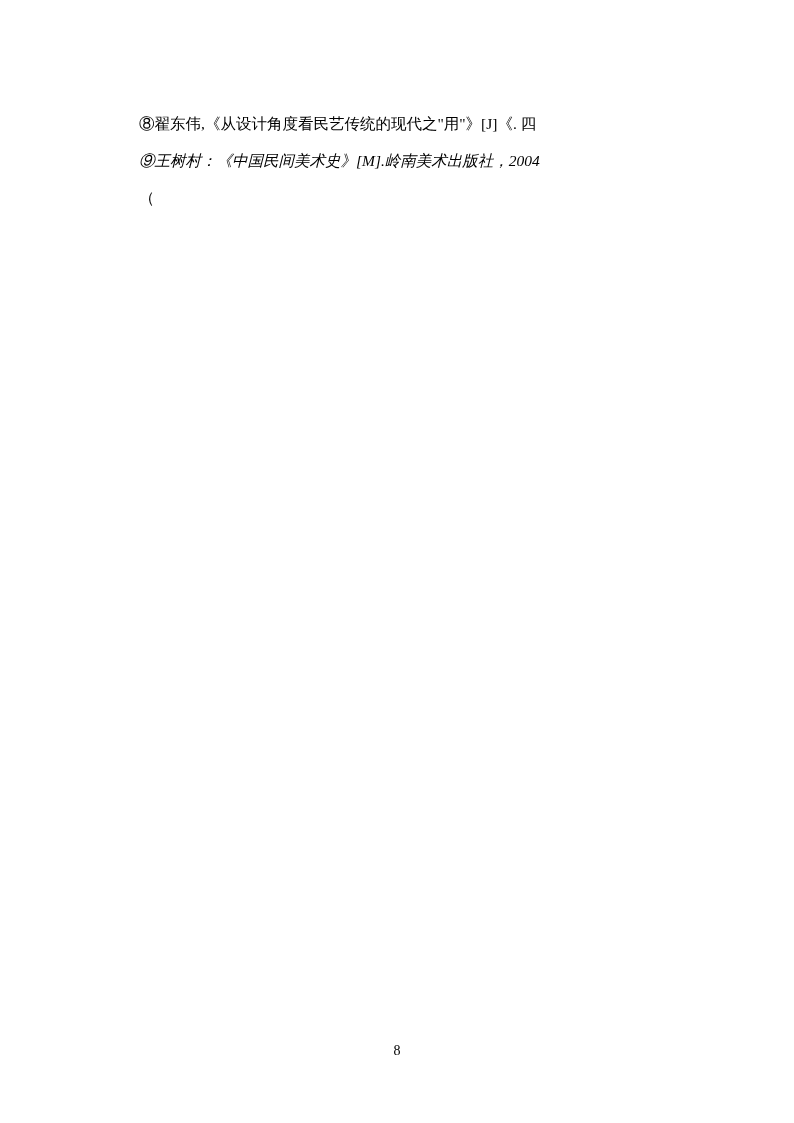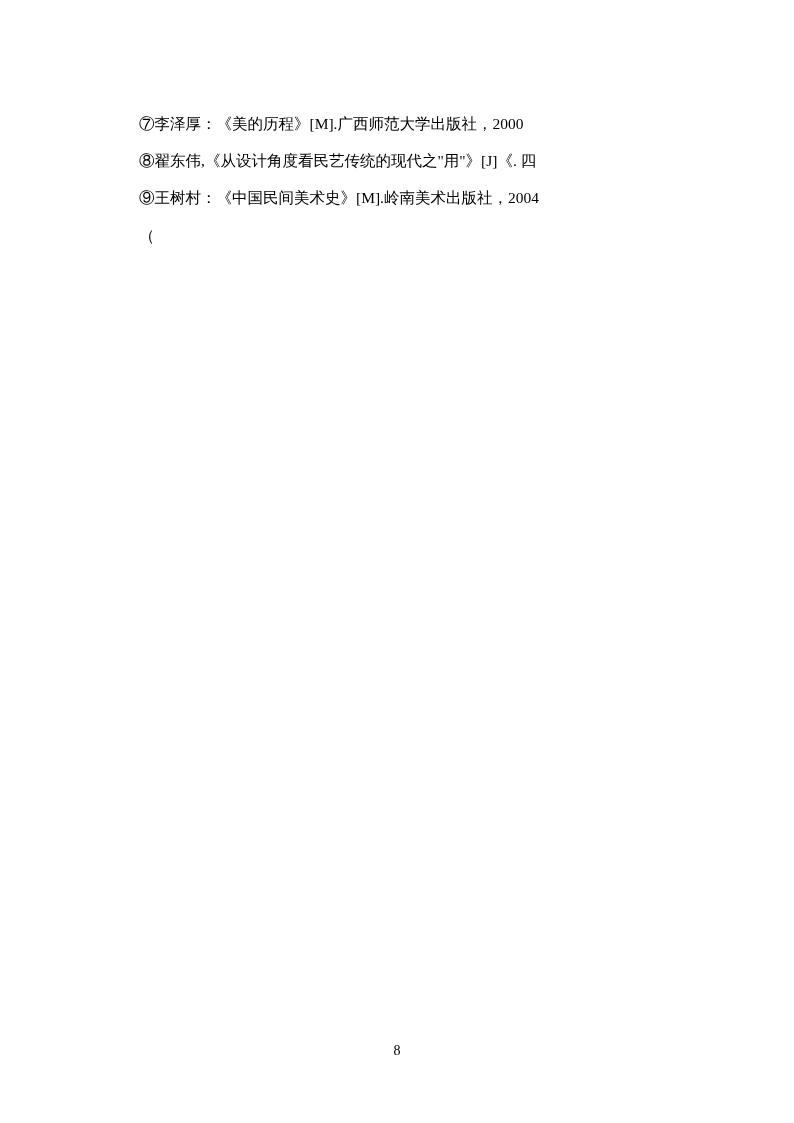--- a/index.html
+++ b/index.html
@@ -12,34 +12,33 @@
     color: #000000;
     position: relative;
   }
   .page {
     padding: 105px 108px 0 108px;
     line-height: 2.4;
   }
   .line1 { text-indent: 2em; }
   .line2 { text-indent: 2em; text-align: justify; }
   .line3 { }
-  .line4 { text-indent: 2em; }
+  .line4 { text-indent: 2em; font-style: italic; }
   .line5 { text-indent: 2em; }
   .page-number {
     position: absolute;
     bottom: 64px;
     left: 0;
     width: 100%;
     text-align: center;
     font-size: 14px;
   }
 </style>
 </head>
 <body>
 
 <div class="page">
-  <p class="line1">⑦李泽厚：《美的历程》[M].广西师范大学出版社，2000</p>
   <p class="line2">⑧翟东伟,《从设计角度看民艺传统的现代之"用"》[J]《. 四</p>
   <p class="line4">⑨王树村：《中国民间美术史》[M].岭南美术出版社，2004</p>
   <p class="line5">（</p>
 </div>
 
 <div class="page-number">8</div>
 
 </body></html>

